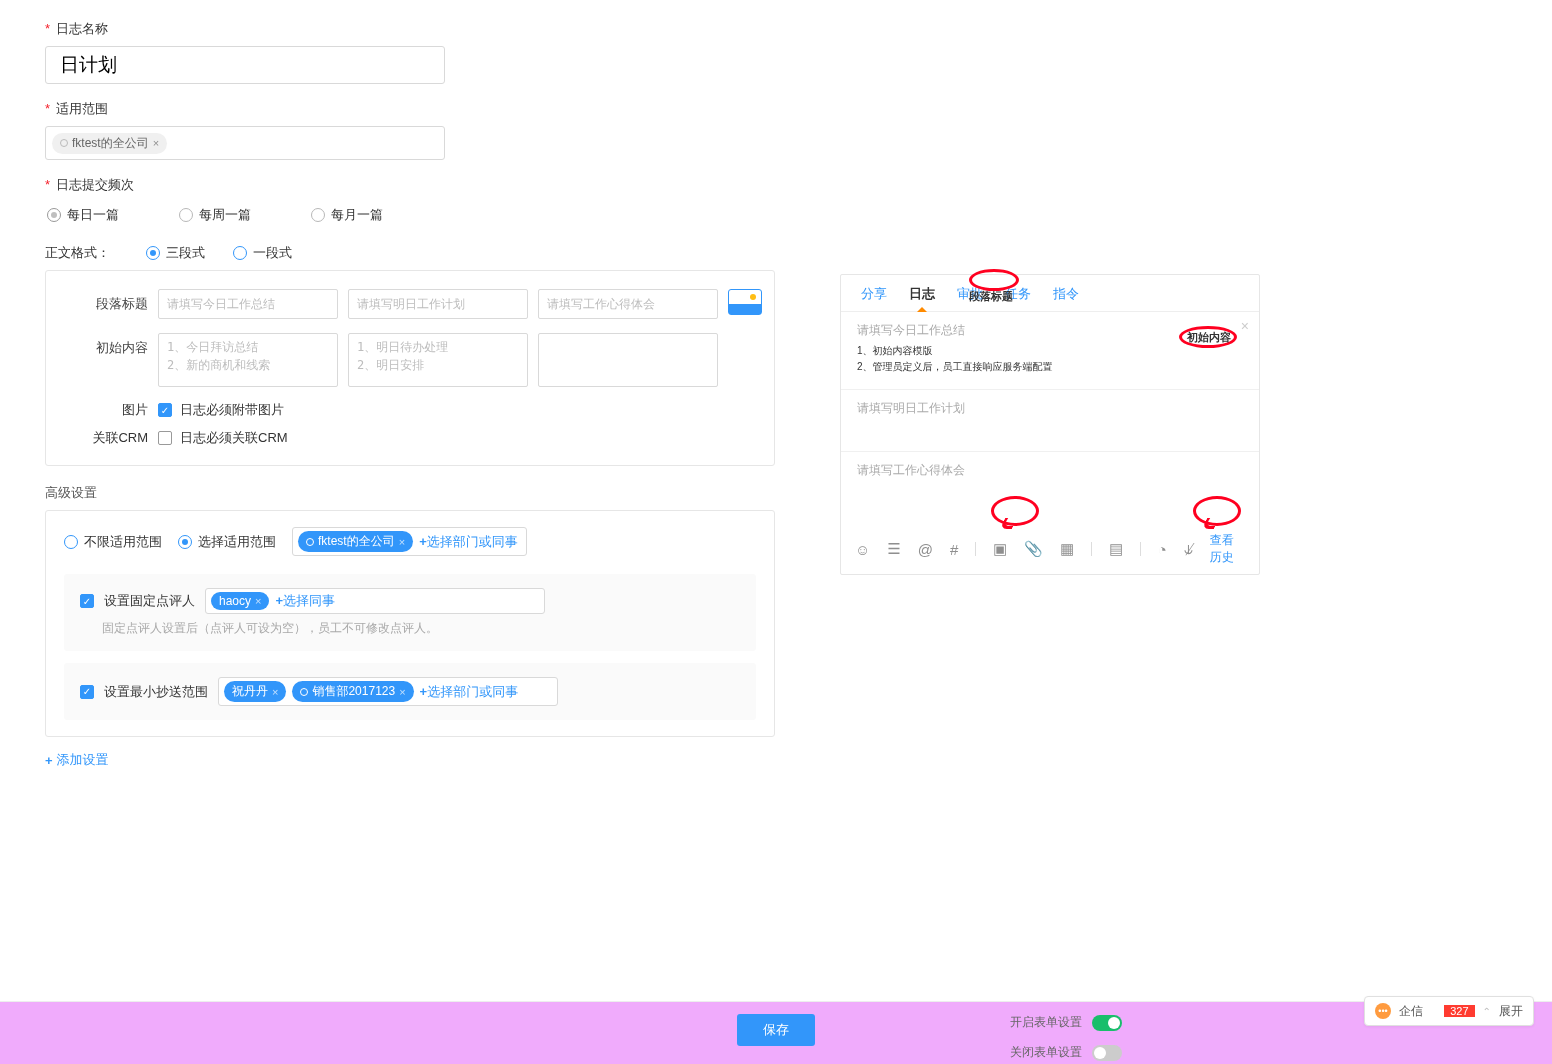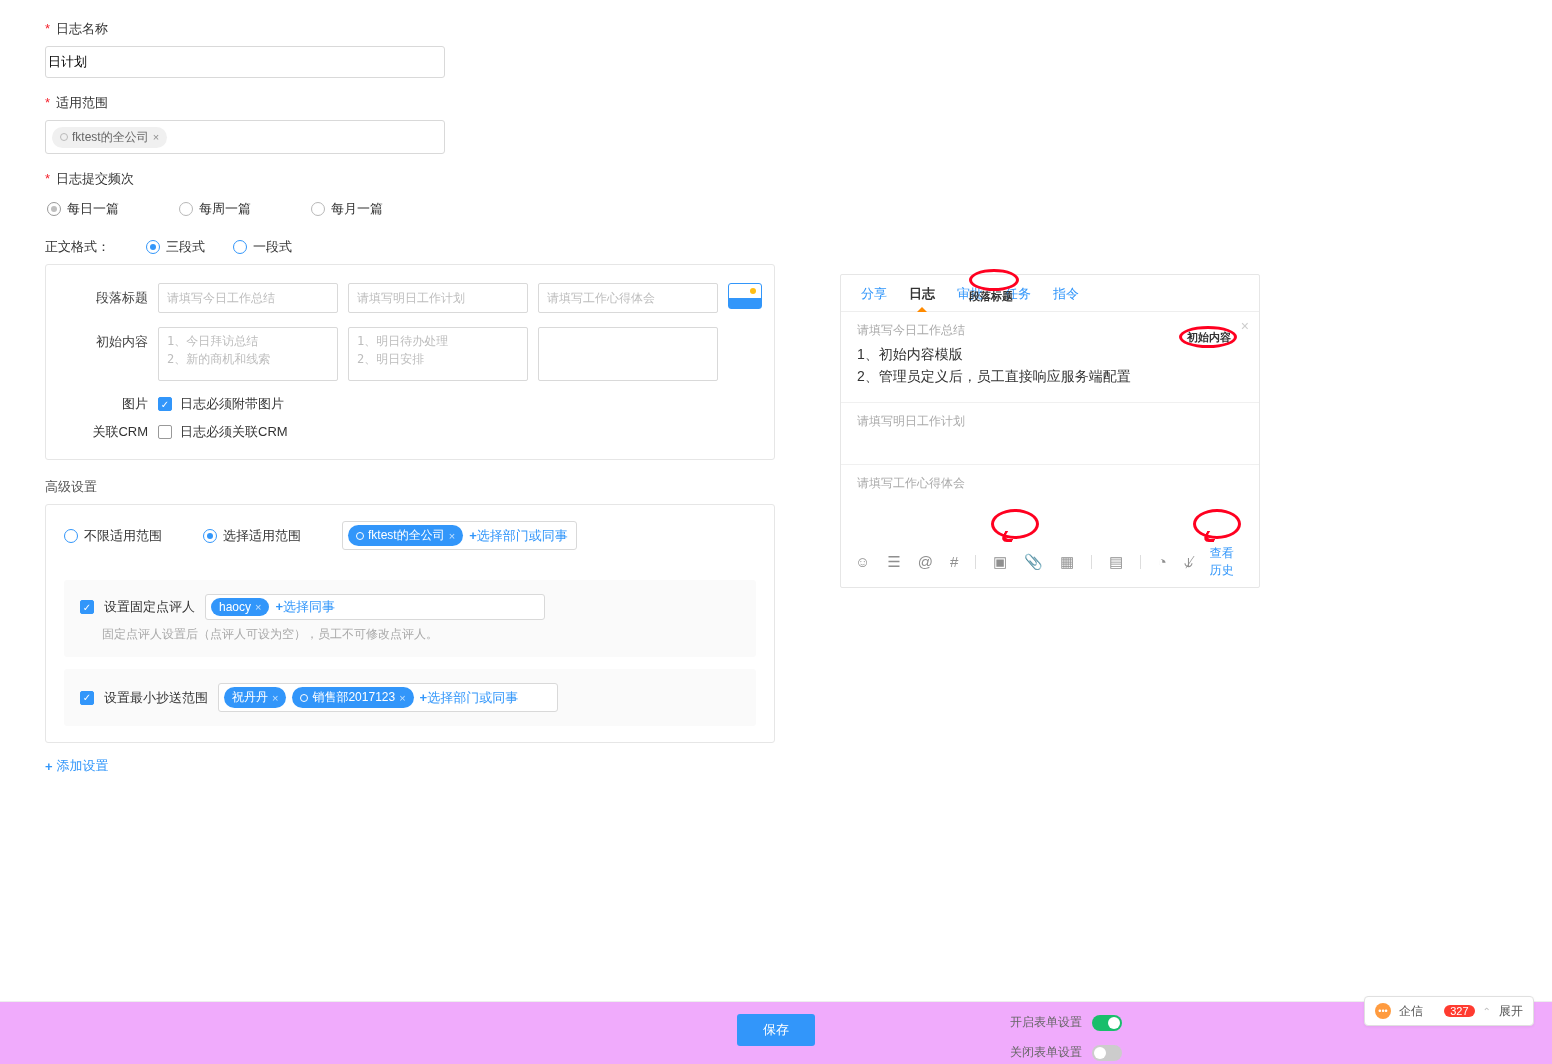--- a/index.html
+++ b/index.html
@@ -1,21 +1,21 @@
 <!DOCTYPE html>
 <html><head>
 <meta charset="utf-8">
 <style>
 * { box-sizing: border-box; margin: 0; padding: 0; }
 body { font-family: "Microsoft YaHei", "PingFang SC", sans-serif; font-size: 13px; color: #333; background: #fff; }
 .container { padding: 20px 45px 100px 45px; max-width: 820px; position: relative; }
 .field-row { margin-bottom: 16px; }
 .field-label { display: block; margin-bottom: 8px; font-size: 13px; }
 .required::before { content: "*"; color: #f5222d; margin-right: 6px; }
-.text-input { width: 400px; height: 32px; border: 1px solid #d9d9d9; border-radius: 3px; padding: 0 2px; font-size: 13px; }
+.text-input { width: 400px; height: 38px; border: 1px solid #d9d9d9; border-radius: 3px; padding: 0 14px; font-size: 19px; }
 .tag-box { width: 400px; min-height: 34px; border: 1px solid #d9d9d9; border-radius: 3px; padding: 4px 6px; display: flex; align-items: center; flex-wrap: wrap; gap: 4px; }
 .tag-chip { background: #f0f0f0; border-radius: 11px; padding: 2px 8px; font-size: 12px; color: #666; display: inline-flex; align-items: center; gap: 4px; }
 .tag-chip.blue { background: #3296fa; color: #fff; }
 .tag-dot { width: 8px; height: 8px; border-radius: 50%; border: 1.5px solid #bbb; }
 .tag-dot.white { border-color: #fff; }
 .tag-x { font-size: 11px; opacity: .7; cursor: pointer; }
 .radio-row { display: flex; gap: 60px; align-items: center; padding: 4px 2px; }
 .radio { display: inline-flex; align-items: center; gap: 6px; cursor: pointer; font-size: 13px; }
 .radio-circle { width: 14px; height: 14px; border: 1px solid #b8b8b8; border-radius: 50%; position: relative; }
 .radio-circle.checked { border-color: #3296fa; }
@@ -32,21 +32,21 @@
 .ph-textarea { height: 54px; border: 1px solid #d9d9d9; border-radius: 2px; padding: 4px 8px; font-size: 12px; color: #bdbdbd; resize: none; width: 100%; line-height: 1.5; overflow-y: scroll; }
 .img-ph { width: 34px; height: 26px; border: 1.5px solid #3296fa; border-radius: 3px; position: relative; background: linear-gradient(to top, #3296fa 0 40%, #fff 40%); }
 .img-ph::after { content: ""; position: absolute; top: 4px; right: 5px; width: 6px; height: 6px; border-radius: 50%; background: #ffbd13; }
 .chk-row { display: grid; grid-template-columns: 80px auto; gap: 10px; align-items: center; margin-top: 10px; }
 .chk-row .rlabel { text-align: right; font-size: 13px; }
 .chk-box { width: 14px; height: 14px; border: 1px solid #999; border-radius: 2px; display: inline-flex; align-items: center; justify-content: center; }
 .chk-box.checked { background: #3296fa; border-color: #3296fa; color: #fff; font-size: 10px; }
 .chk-line { display: inline-flex; align-items: center; gap: 8px; }
 .section-title { margin: 18px 0 8px 0; font-size: 13px; color: #555; }
 .inner-box { border: 1px solid #e6e6e6; border-radius: 3px; padding: 16px 18px; }
-.scope-row { display: flex; align-items: center; gap: 41px; margin-bottom: 30px; text-align: right; }
+.scope-row { display: flex; align-items: center; gap: 16px; margin-bottom: 18px; text-align: right; }
 .scope-selector { display: flex; align-items: center; border: 1px solid #d9d9d9; border-radius: 3px; padding: 3px 8px 3px 5px; gap: 6px; }
 .link { color: #3296fa; cursor: pointer; }
 .muted-note { font-size: 12px; color: #a9a9a9; margin-top: 6px; margin-left: 22px; }
 .sub-block { background: #fafafa; border-radius: 3px; padding: 14px 16px; margin-top: 12px; }
 .sub-row { display: flex; align-items: center; gap: 10px; }
 .sub-tagbox { border: 1px solid #d9d9d9; border-radius: 3px; padding: 3px 8px 3px 5px; display: flex; align-items: center; gap: 6px; min-width: 340px; background: #fff; }
 .add-link { color: #3296fa; display: inline-flex; align-items: center; gap: 4px; cursor: pointer; margin-top: 14px; }
 .plus { font-weight: bold; }
 .footer { position: fixed; left: 0; right: 0; bottom: 0; background: #f0abfc; border-top: 1px solid #eee; padding: 12px 0 18px; display: flex; flex-direction: column; align-items: center; gap: 10px; }
 .save-btn { background: #3296fa; color: #fff; border: none; border-radius: 3px; padding: 7px 26px; font-size: 13px; cursor: pointer; }
@@ -57,33 +57,33 @@
 .toggle.on::after { left: 16px; }
 
 
 .preview { position: absolute; top: 274px; left: 840px; width: 420px; border: 1px solid #e6e6e6; border-radius: 2px; background: #fff; font-size: 13px; }
 .pv-tabs { display: flex; gap: 22px; padding: 10px 20px 0; color: #3296fa; font-size: 13px; position: relative; border-bottom: 1px solid #eee; }
 .pv-tab { padding-bottom: 8px; cursor: pointer; position: relative; }
 .pv-tab.active { color: #333; font-weight: bold; }
 .pv-tab.active::after { content: ""; position: absolute; bottom: -1px; left: 50%; transform: translateX(-50%); border: 5px solid transparent; border-bottom-color: #ff8a00; }
 .pv-section { padding: 10px 16px 14px; border-bottom: 1px solid #f0f0f0; position: relative; }
 .pv-head { font-size: 12px; color: #aaa; margin-bottom: 4px; }
-.pv-line { font-size: 14px; color: #333; line-height: 1.6; }
+.pv-line { font-size: 10px; color: #333; line-height: 1.6; }
 .pv-close { position: absolute; top: 6px; right: 10px; color: #ccc; cursor: pointer; font-size: 14px; }
 .pv-toolbar { display: flex; align-items: center; gap: 17px; padding: 8px 14px; color: #8f8f8f; font-size: 15px; }
 .pv-history { color: #3296fa; font-size: 12px; cursor: pointer; margin-left: auto; }
 .divider { width: 1px; height: 14px; background: #ddd; }
 
 .annot { position: absolute; border: 3px solid #ff0020; border-radius: 50%; pointer-events: none; }
 .bubble { position: absolute; width: 48px; height: 30px; border: 3px solid #ff0020; border-radius: 50%; pointer-events: none; }
 .bubble::after { content: ""; position: absolute; bottom: -6px; left: 8px; width: 10px; height: 8px; border-left: 3px solid #ff0020; border-bottom: 3px solid #ff0020; border-radius: 0 0 0 8px; transform: skewX(-30deg); }
 
 .qixin { position: fixed; right: 18px; bottom: 38px; width: 170px; height: 30px; border: 1px solid #e0e0e0; border-radius: 4px; background: #fff; display: flex; align-items: center; padding: 0 10px; gap: 8px; font-size: 12px; color: #555; box-shadow: 0 1px 3px rgba(0,0,0,.06); }
 .qixin-icon { width: 16px; height: 16px; border-radius: 50%; background: #ff9b3f; display: inline-flex; align-items: center; justify-content: center; color: #fff; font-size: 9px; }
-.qixin-badge { background: #ff3b30; color: #fff; border-radius: 6px; padding: 0 6px; font-size: 11px; margin-left: auto; }
+.qixin-badge { background: #ff3b30; color: #fff; border-radius: 0; padding: 0 6px; font-size: 11px; margin-left: auto; }
 .qixin-chevron { color: #bbb; font-size: 10px; }
 </style>
 </head>
 <body>
 
 <div class="container">
 
   
   <div class="field-row">
     <label class="field-label required">日志名称</label>

